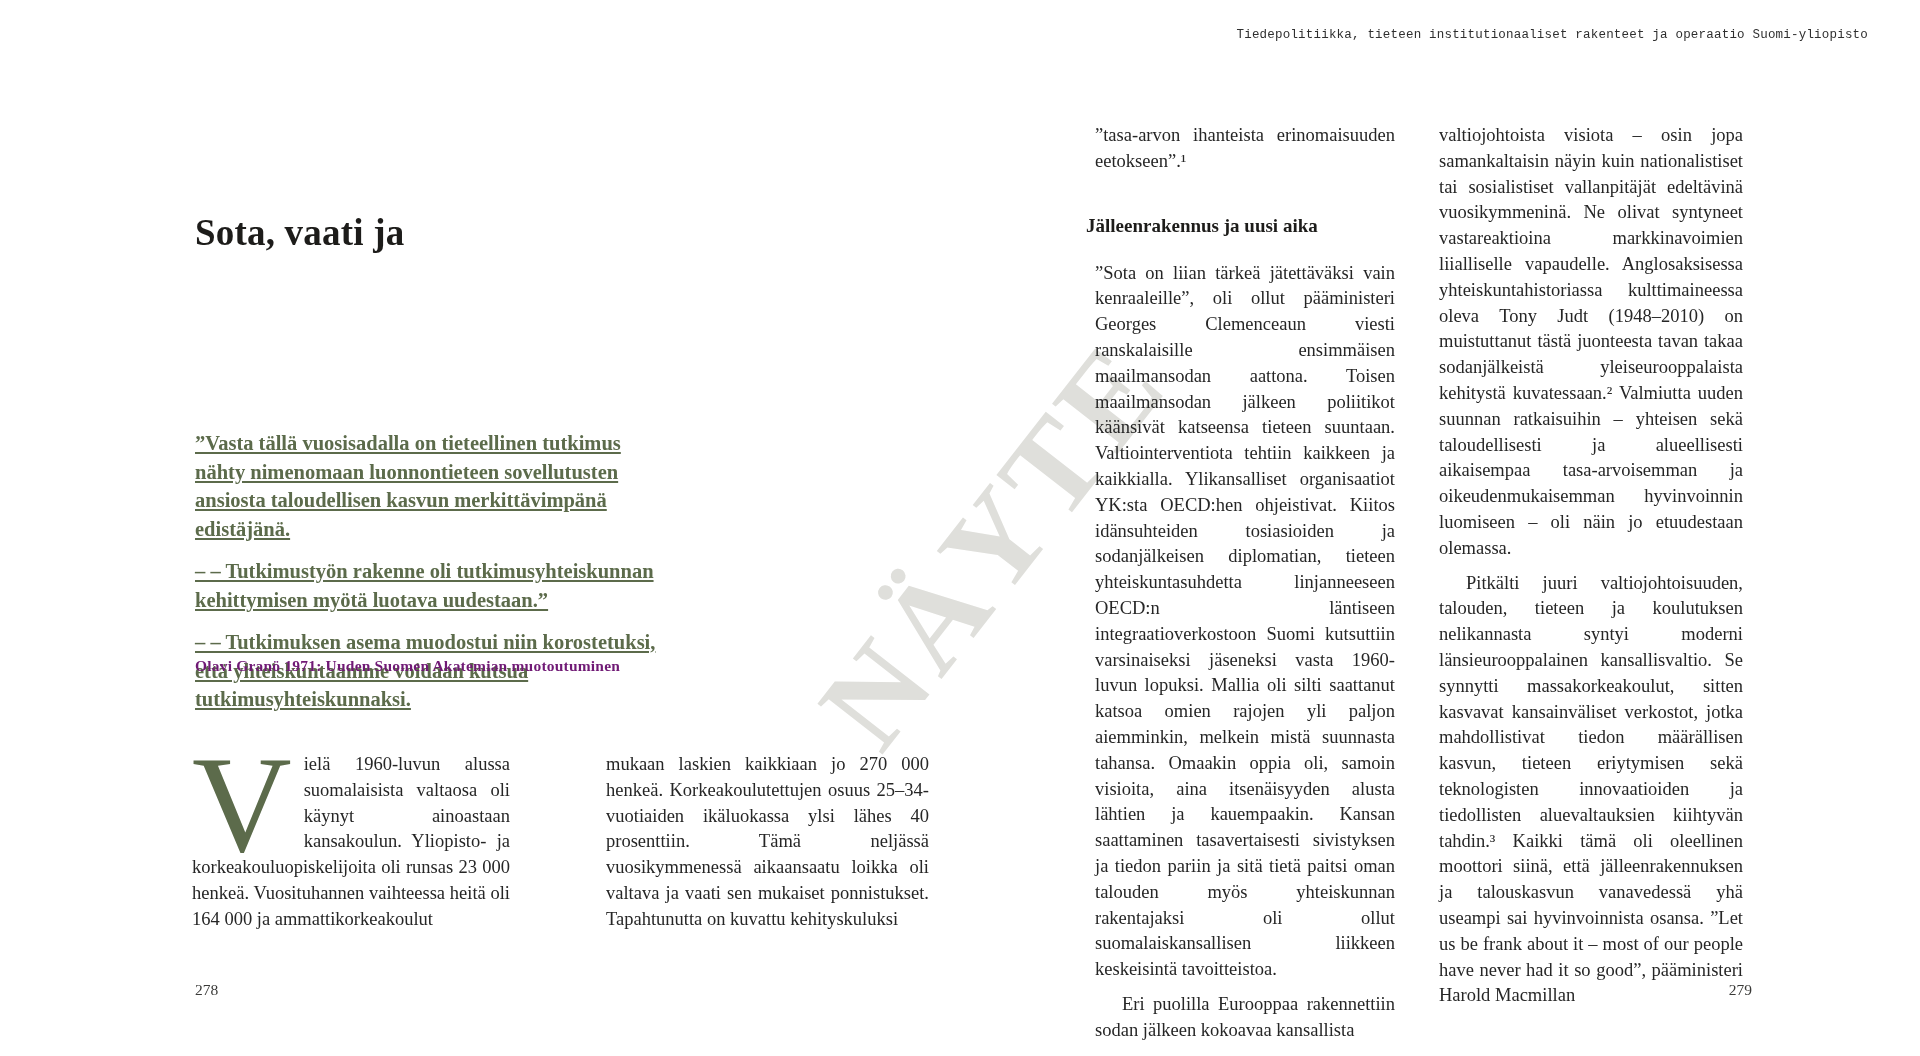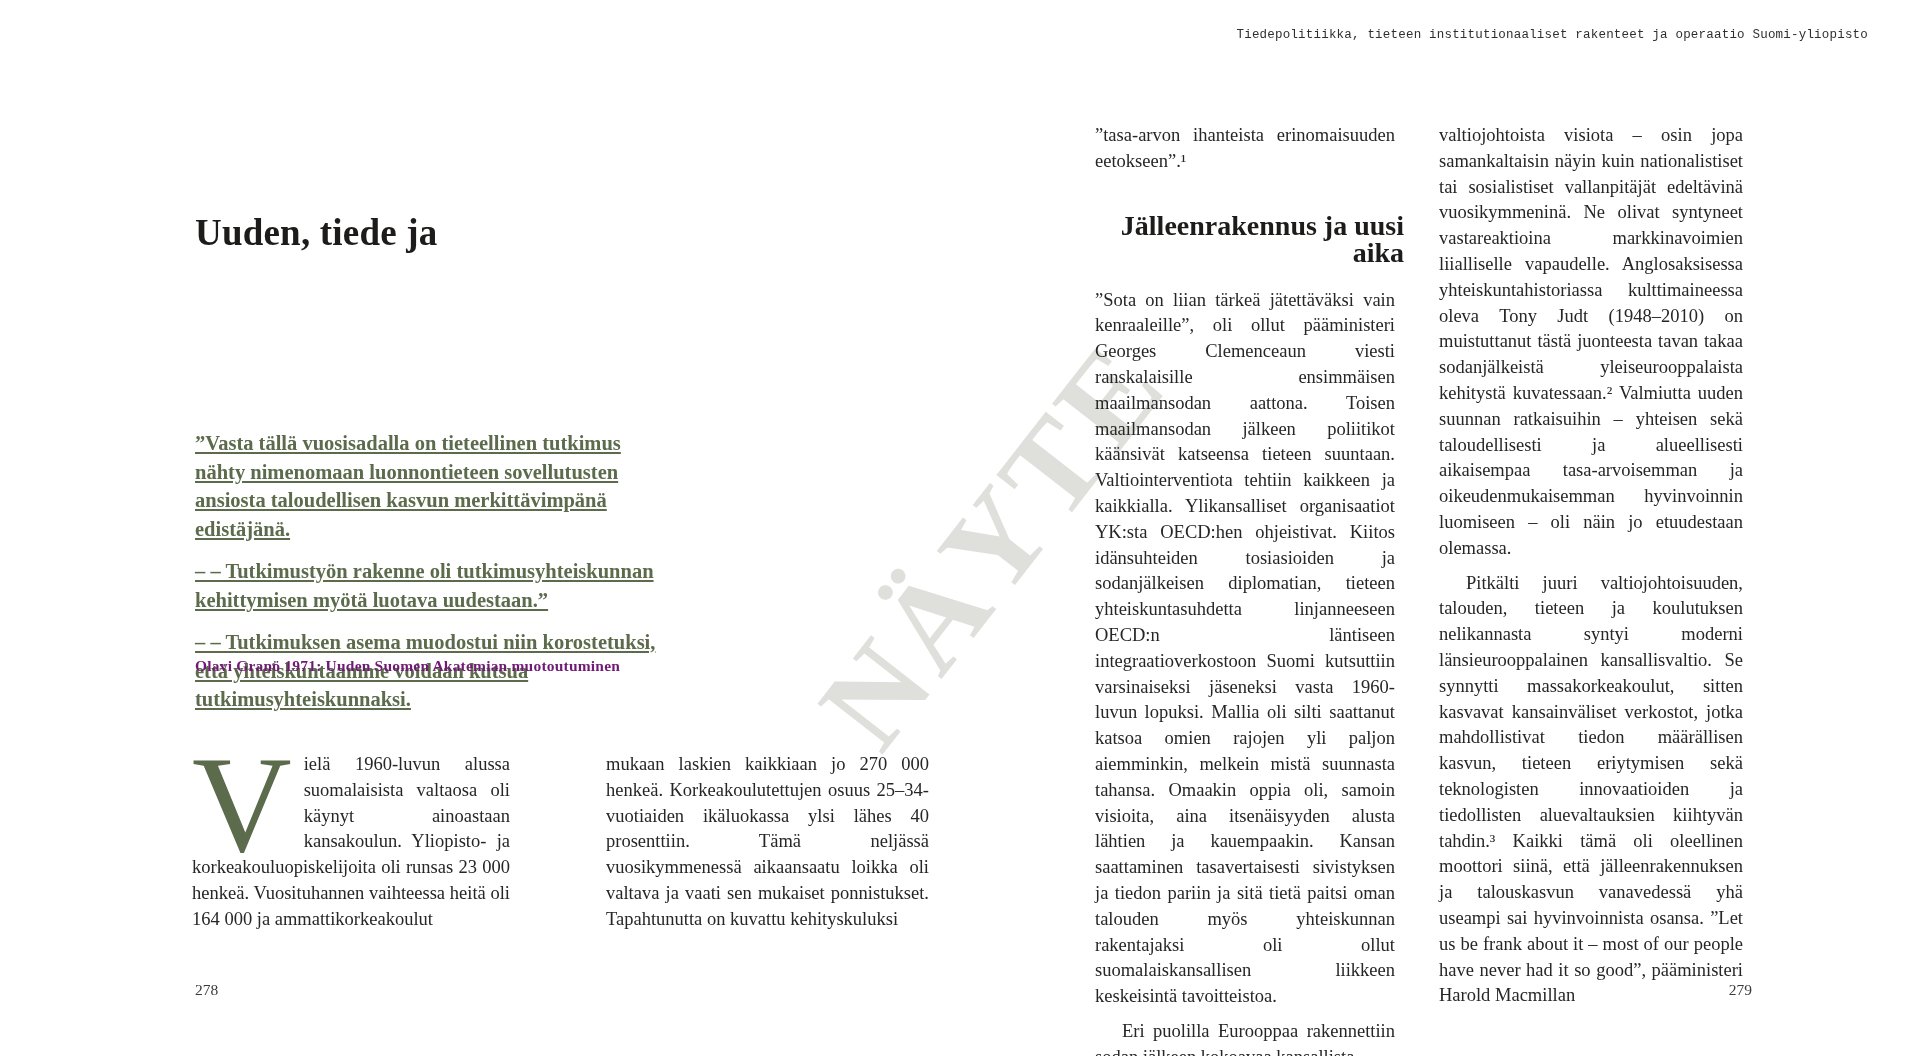--- a/index.html
+++ b/index.html
@@ -63,41 +63,41 @@
     position:absolute; top:114px;
     font-size:18.5px; line-height:25.8px;
     text-align:justify; color:#262626;
   }
   .rp-col.c1 { left:1086px; width:318px; }
   .rp-col.c2 { left:1430px; width:322px; }
   .rp-col p { margin:9px; }
   .rp-col p.indent { text-indent:27px; }
   .section-heading {
     margin:37px 0 22px 0;
-    font-size:28px; font-weight:700; color:#1d1c1a;
-    text-align:right; line-height:27px;
+    font-size:19px; font-weight:700; color:#1d1c1a;
+    text-align:left; line-height:27px;
   }
   .pagenum {
     position:absolute; top:981px;
     font-size:15.5px; color:#3a3a38;text-align:center;
   }
   .pagenum.left  { left:195px; }
   .pagenum.right { left:1430px; width:322px; text-align:right; }
 </style>
 </head>
 <body>
 
 <div class="watermark">NÄYTE</div>
 
 <div class="layer">
 
   <div class="running-head">Tiedepolitiikka, tieteen institutionaaliset rakenteet ja operaatio Suomi-yliopisto</div>
 
   <div class="chapter-title">
-    <div>Uuden, tiede ja</div>
+    <div>Sota, vaati ja</div>
   </div>
 
   <div class="quote-block">
     <p>”Vasta tällä vuosisadalla on tieteellinen tutkimus nähty nimenomaan luonnontieteen sovellutusten ansiosta taloudellisen kasvun merkittävimpänä edistäjänä.</p>
     <p>– – Tutkimustyön rakenne oli tutkimusyhteiskunnan kehittymisen myötä luotava uudestaan.”</p>
     <p>– – Tutkimuksen asema muodostui niin korostetuksi, että yhteiskuntaamme voidaan kutsua tutkimusyhteiskunnaksi.</p>
   </div>
 
   <div class="attribution">Olavi Granö 1971: Uuden Suomen Akatemian muotoutuminen</div>
 

